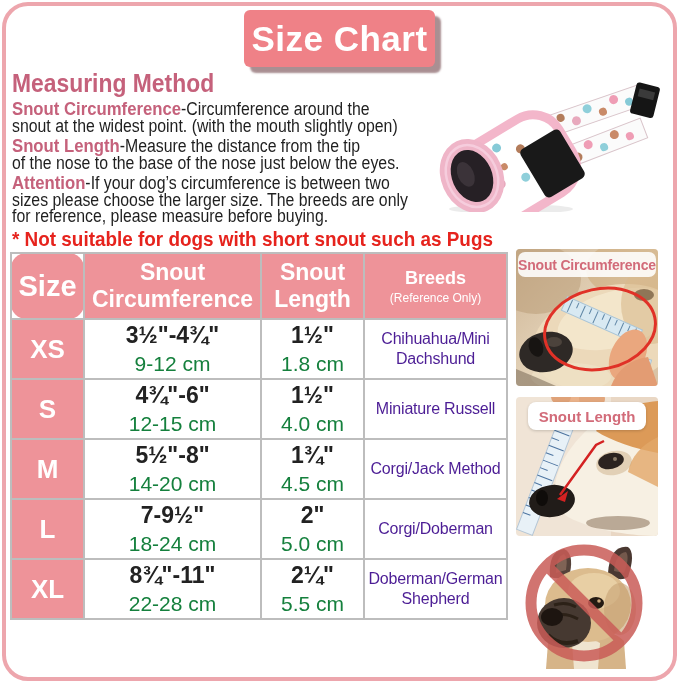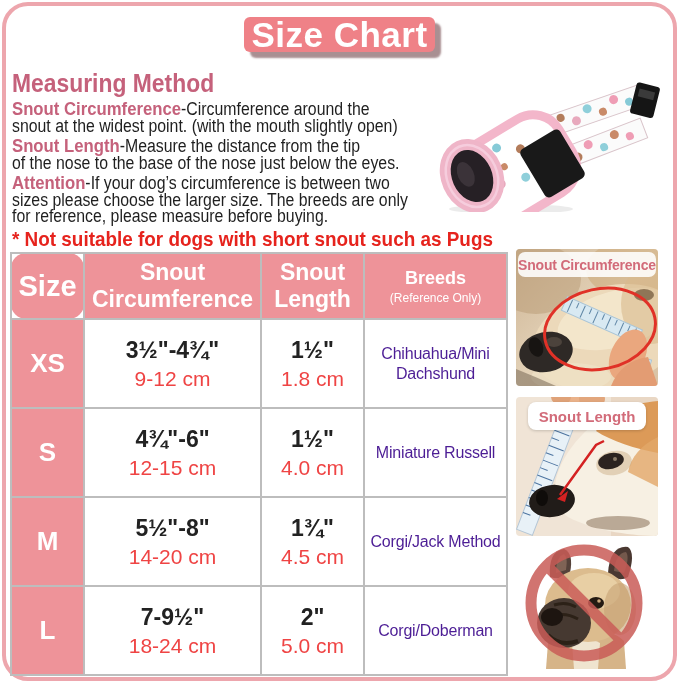--- a/index.html
+++ b/index.html
@@ -9,21 +9,21 @@
     background:#fff; position:relative; overflow:hidden;
     color:var(--c-text, #1f1f1f);
   }
   .frame {
     position:absolute; left:2px; top:2px; width:675px; height:679px;
     border:4px solid var(--c-frame, #eda6ad); border-radius:26px;
     pointer-events:none;
   }
   
   .banner {
-    position:absolute; left:244px; top:17px; width:191px; height:35px;
+    position:absolute; left:244px; top:10px; width:191px; height:57px;
     background:var(--c-banner, #ef8187); border-radius:6px;
     box-shadow:6px 6px 2px var(--c-bannershadow, #a98f92);
     display:flex; align-items:center; justify-content:center;
     color:#fff; font-weight:bold; font-size:35px; letter-spacing:0.5px;
   }
   
   .measuring { position:absolute; left:12px; top:70px; transform:scaleX(.88); transform-origin:0 0; }
   .m-title { font-size:26px; line-height:27px; font-weight:bold; color:var(--c-heading, #c5617b); margin-bottom:4px; }
   .mpara { font-size:18px; line-height:16.5px; margin:0 0 4px 0; }
   .mline { display:block; white-space:nowrap; }
@@ -34,28 +34,28 @@
     transform:scaleX(.9); transform-origin:0 0;
   }
   
   .size-table { position:absolute; left:10px; top:252px; width:496px; border-collapse:collapse; table-layout:fixed; }
   .size-table th, .size-table td {
     border:2px solid var(--c-border, #bdbdbd);
     text-align:center; vertical-align:middle; padding:0;
   }
   .pink { background:var(--c-pinkcell, #ee9399); color:#fff; }
   .size-table thead tr { height:66px; }
-  .size-table tbody tr { height:89px; }
+  .size-table tbody tr { height:60px; }
   .h-size { font-size:29px; font-weight:bold;border-radius:15px; }
   .h-main { font-size:23px; font-weight:bold; line-height:27px; }
   .h-breeds { font-size:18px; font-weight:bold; line-height:24px; }
   .h-sub  { font-size:12px; font-weight:normal; line-height:17px; }
   .cell-size { font-size:26px; font-weight:bold; }
   .inch { font-size:23px; font-weight:bold; color:#222; line-height:26px; }
-  .cm   { font-size:21px; font-weight:normal; color:#ef4444; line-height:24px; margin-top:4px; }
+  .cm   { font-size:21px; font-weight:normal; color:#15803d; line-height:24px; margin-top:4px; }
   .breeds { font-size:16px; color:#4c1d95; letter-spacing:-0.2px; line-height:20px; padding:0 4px; }
   
   .fig { position:absolute; border-radius:4px; overflow:hidden; }
   .fig svg { display:block; width:100%; height:100%; }
   #fig1 { left:516px; top:249px; width:142px; height:137px; }
   #fig2 { left:516px; top:397px; width:142px; height:139px; }
   #fig3 { left:520px; top:543px; width:138px; height:126px; }
   .fig-label1 {
     position:absolute; left:2px; right:2px; top:3px; height:25px;
     background:rgba(255,255,255,.88); border-radius:7px;
@@ -216,20 +216,32 @@
       <td class="pink cell-size">L</td>
       <td>
           <div class="inch">7-9½"</div>
           <div class="cm">18-24 cm</div>
         </td>
       <td>
           <div class="inch">2"</div>
           <div class="cm">5.0 cm</div>
         </td>
       <td class="breeds">Corgi/Doberman</td>
+    </tr>
+    <tr>
+      <td class="pink cell-size">XL</td>
+      <td>
+          <div class="inch">8¾"-11"</div>
+          <div class="cm">22-28 cm</div>
+        </td>
+      <td>
+          <div class="inch">2¼"</div>
+          <div class="cm">5.5 cm</div>
+        </td>
+      <td class="breeds">Doberman/German Shepherd</td>
     </tr>
   </tbody>
 </table>
 
 <div class="fig" id="fig1">
   <svg viewBox="0 0 142 137">
     <defs>
       <linearGradient id="f1bg" x1="0" y1="0" x2="1" y2="1">
         <stop offset="0" stop-color="#cdb393"></stop>
           <stop offset=".5" stop-color="#e3d2b8"></stop>

